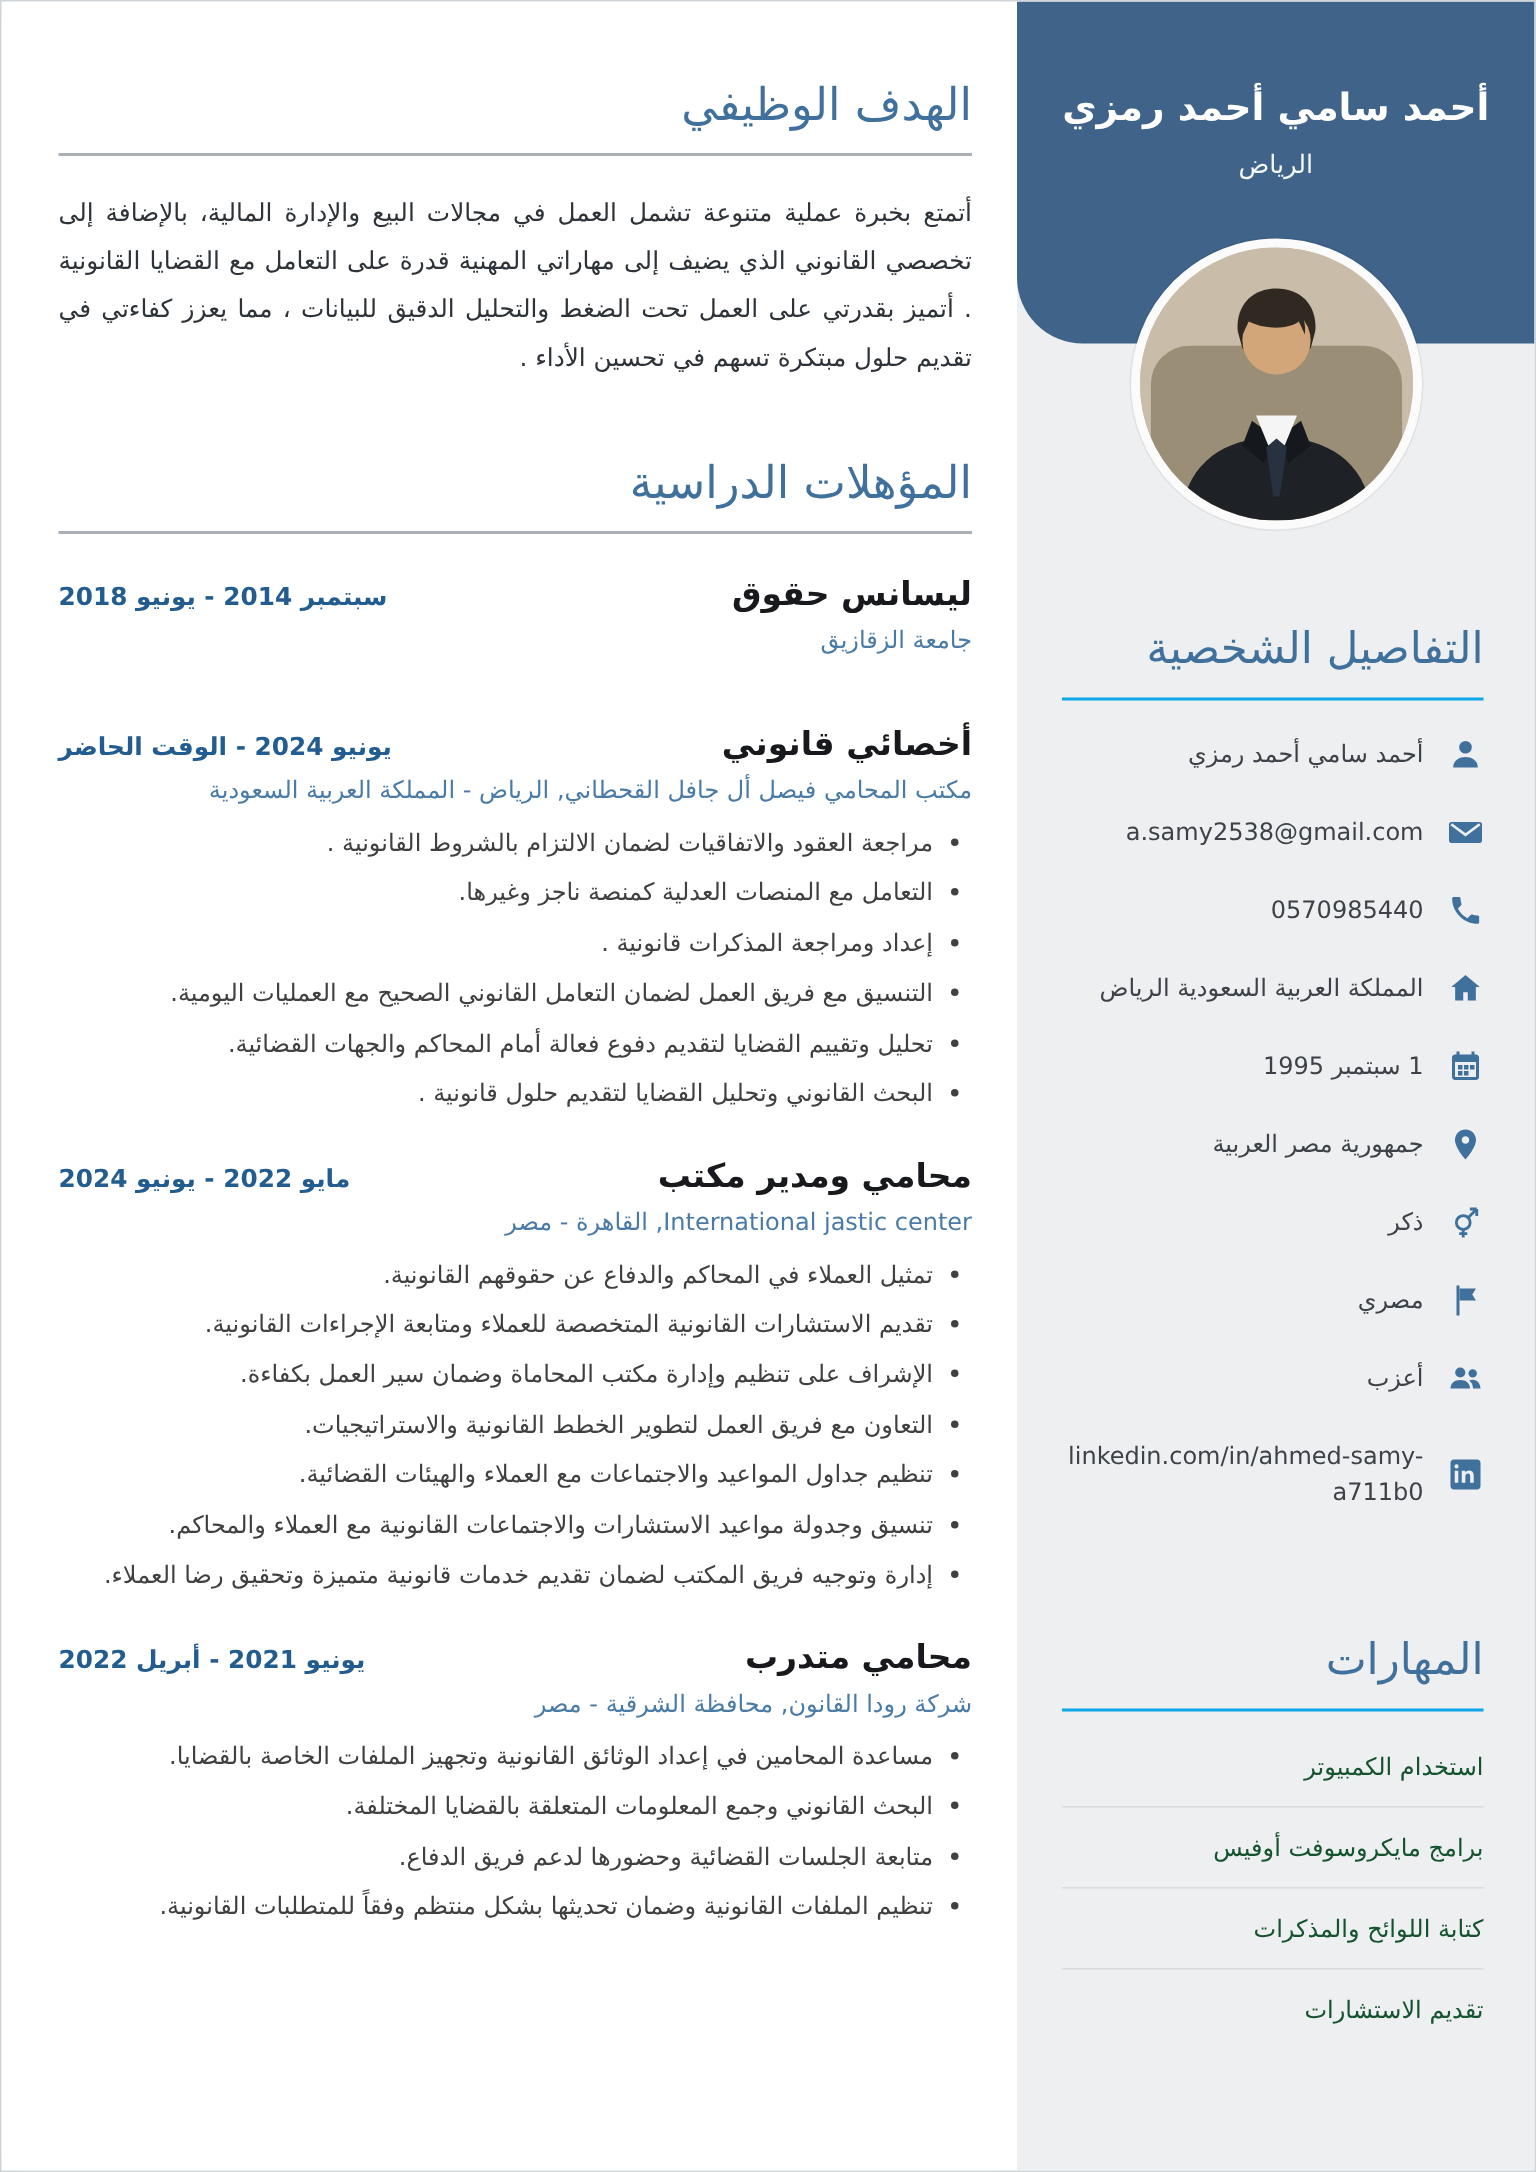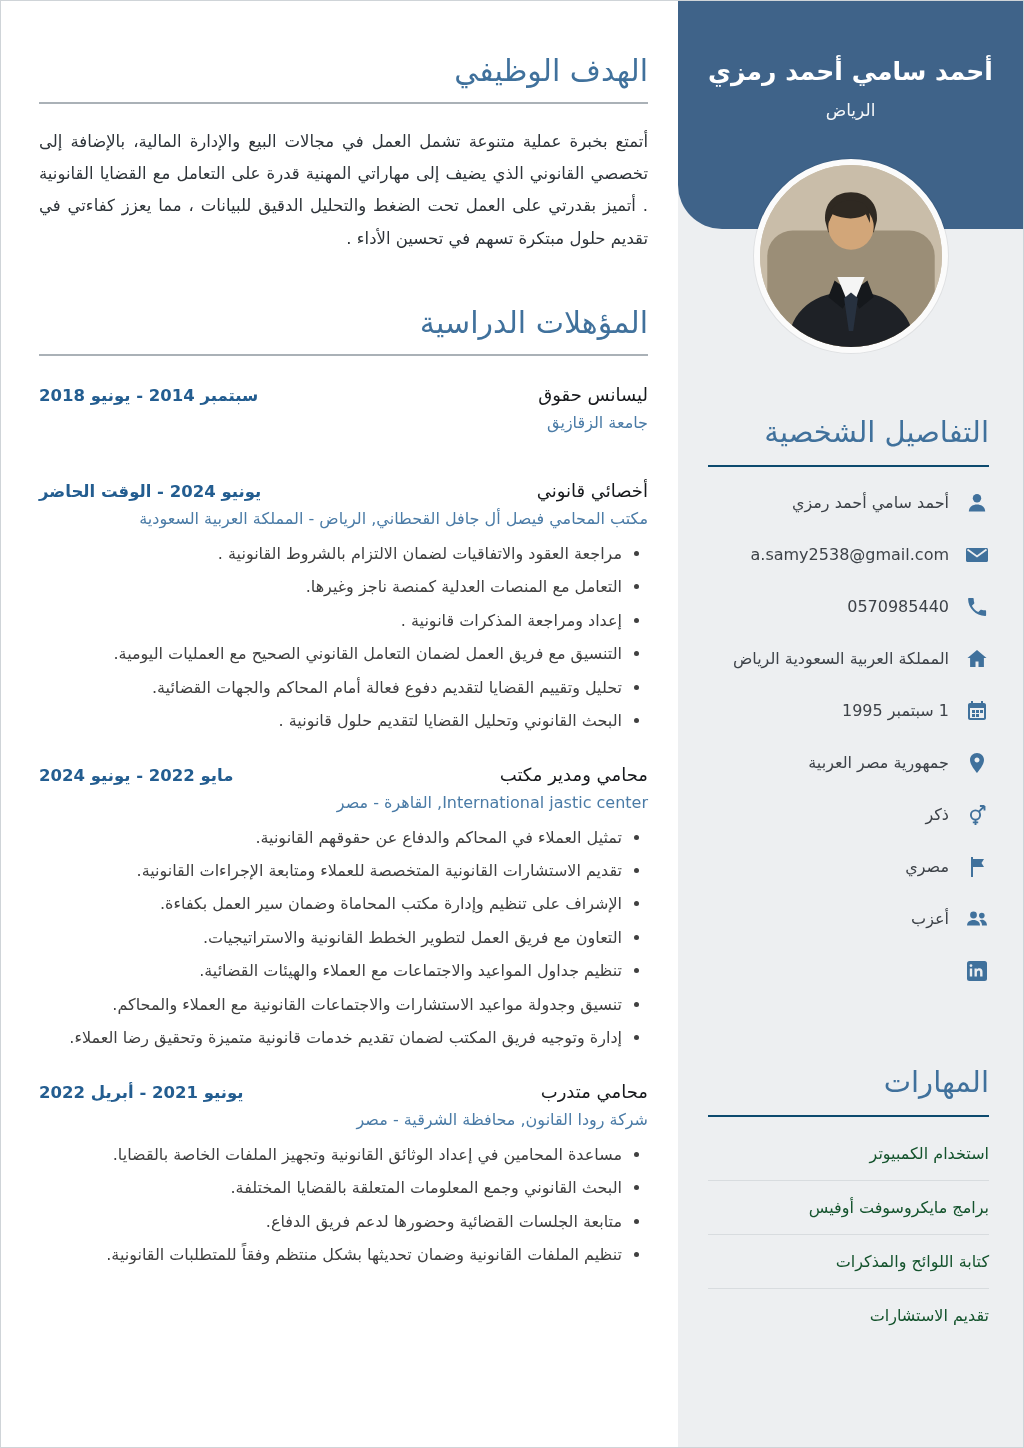--- a/index.html
+++ b/index.html
@@ -26,21 +26,21 @@
   .header-location{font-size:17px;margin-top:14px;color:rgba(255,255,255,.95);}
   .photo{
     position:absolute;top:158px;right:75px;width:194px;height:194px;border-radius:50%;
     overflow:hidden;border:6px solid #fbfbfb;background:#c9bda9;z-index:2;
     box-shadow:0 0 0 1px rgba(0,0,0,.06);
   }
   .photo svg{width:100%;height:100%;display:block;}
   .side-body{padding:0 34px 30px 30px;margin-top:186px;}
   .side-title{
     font-size:29px;font-weight:normal;color:var(--accent);
-    padding-bottom:16px;border-bottom:2px solid #0c4a6e;margin-bottom:10px;
+    padding-bottom:16px;border-bottom:2px solid #0ea5e9;margin-bottom:10px;
   }
   .detail-item{display:flex;align-items:center;gap:16px;padding:14px 0;}
   .d-icon{width:24px;height:24px;flex:0 0 24px;color:var(--accent);}
   .d-icon svg{width:100%;height:100%;display:block;}
   .d-text{
     font-size:16px;color:#3d4248;line-height:1.5;text-align:right;
     unicode-bidi:plaintext;word-break:break-word;min-width:0;
   }
   .skills-title{margin-top:68px;}
   .skill-item{padding:17px 0;border-bottom:1px solid #d8dcdf;font-size:16px;color:#14532d;}
@@ -51,21 +51,21 @@
     font-size:30px;font-weight:normal;color:var(--accent);
     padding-bottom:14px;border-bottom:2px solid #aab1b7;
   }
   .objective-text{
     margin-top:22px;font-size:16.5px;line-height:1.95;color:#2d3338;text-align:justify;
   }
   .edu-section{margin-top:50px;}
   .exp-section{margin-top:48px;}
   .entry{margin-top:28px;}
   .entry-head{display:flex;justify-content:space-between;align-items:baseline;gap:12px;}
-  .entry-role{font-size:18px;font-weight:normal;color:#17191c;}
+  .entry-role{font-size:22px;font-weight:bold;color:#17191c;}
   .entry-date{font-size:16.5px;font-weight:bold;color:var(--date-color);white-space:nowrap;}
   .entry-org{margin-top:8px;font-size:16px;color:var(--org-color);}
   .entry-bullets{margin-top:12px;padding-right:26px;list-style:disc;}
   .entry-bullets li{font-size:16px;color:#404040;line-height:1.78;margin-bottom:5px;}
 </style>
 </head>
 <body>
 
 <div class="page">
 
@@ -182,20 +182,21 @@
             <span class="d-text">أعزب</span>
           </div>
 
           <div class="detail-item">
             <span class="d-icon">
               <svg viewBox="0 0 24 24">
                 <rect x="2" y="2" width="20" height="20" rx="2.5" fill="currentColor"></rect>
                 <path d="M7.2 9.5v8H4.8v-8zM6 5.2a1.4 1.4 0 1 1 0 2.8 1.4 1.4 0 0 1 0-2.8zM9.5 9.5h2.3v1.1c.5-.8 1.4-1.3 2.6-1.3 2 0 3.1 1.2 3.1 3.5v4.7h-2.4v-4.3c0-1.2-.5-1.8-1.4-1.8-1 0-1.8.7-1.8 2v4.1H9.5z" fill="#edeff1"></path>
               </svg>
             </span>
+            <span class="d-text">linkedin.com/in/ahmed-samy-a711b0</span>
           </div>
         </div>
 
       <h2 class="side-title skills-title">المهارات</h2>
       <div class="skills">
 
           <div class="skill-item">استخدام الكمبيوتر</div>
 
           <div class="skill-item">برامج مايكروسوفت أوفيس</div>
 

